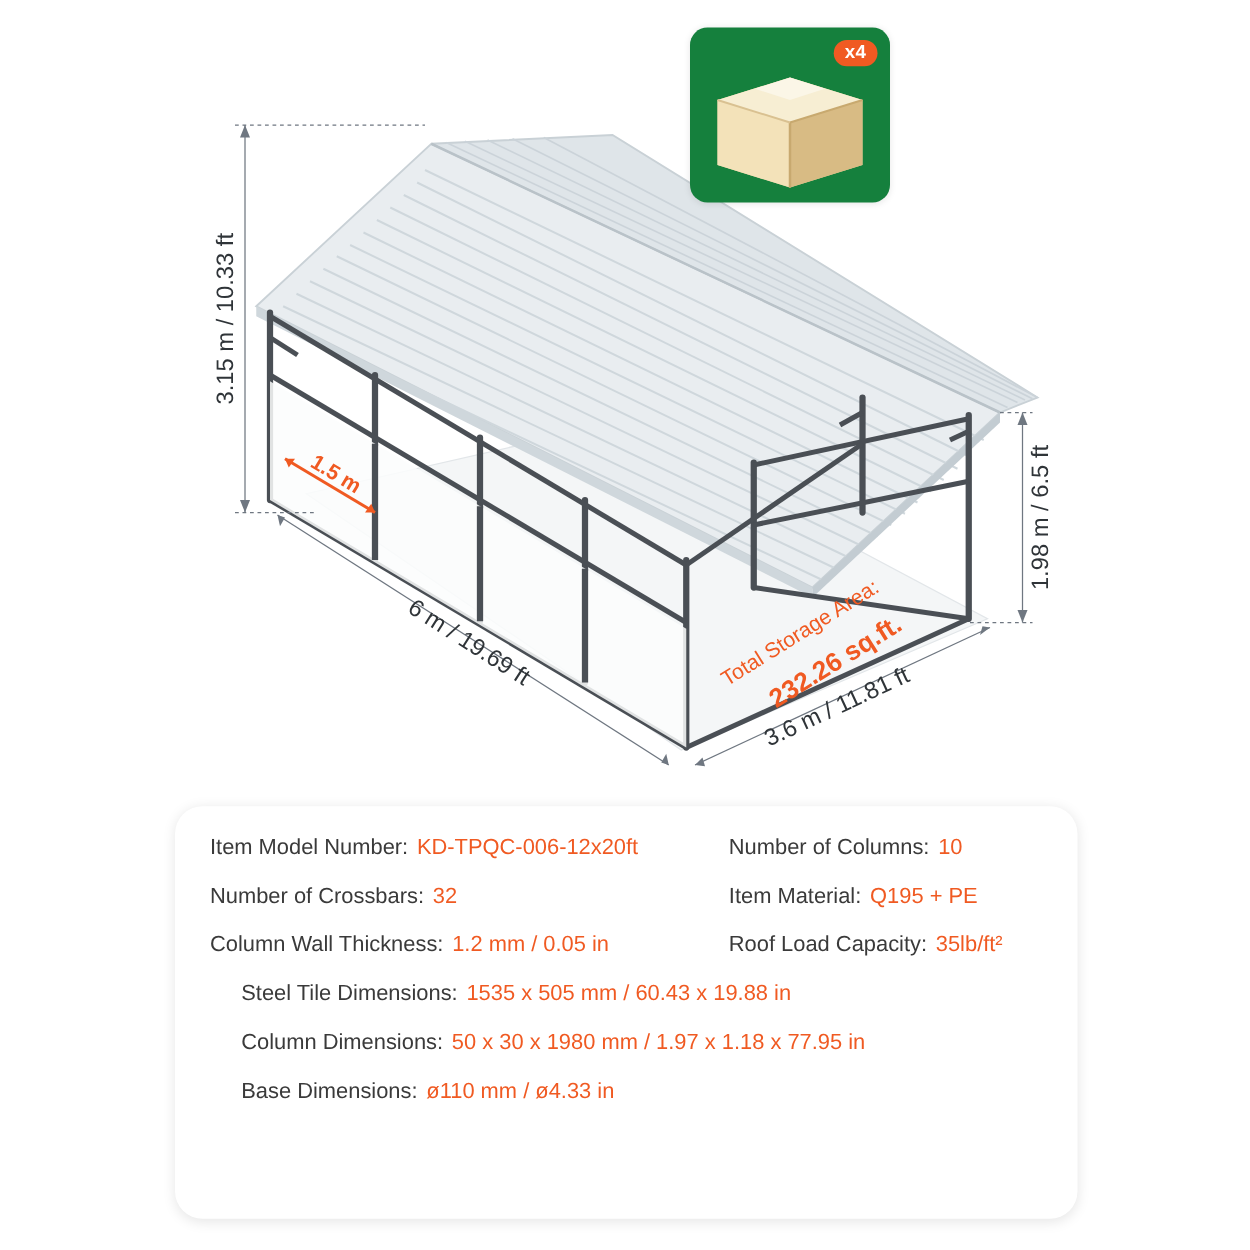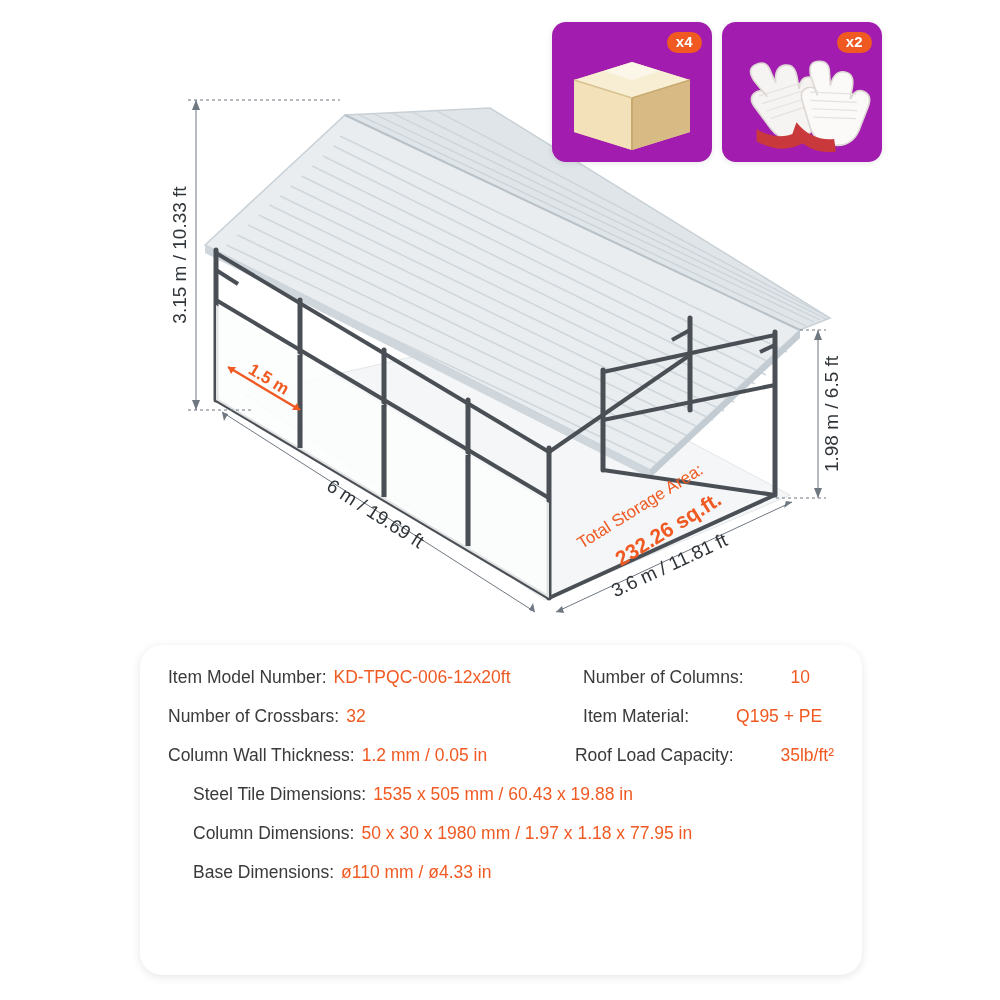--- a/index.html
+++ b/index.html
@@ -12,21 +12,21 @@
   }
   #page {
     position: relative;
     width: 1000px; height: 1000px;
     background: #ffffff;
   }
 
   
   .badge-card {
     position: absolute;
-    background: #a21caf;
+    background: #15803d;
     border-radius: 14px;
     box-shadow: 0 1px 6px rgba(0,0,0,0.10);
   }
   #badge-box { left: 552px; top: 22px; width: 160px; height: 140px; }
   #badge-gloves { left: 722px; top: 22px; width: 160px; height: 140px; }
   .qty-pill {
     position: absolute;
     top: 10px; right: 10px;
     background: #F05A22;
     color: #ffffff;
@@ -60,21 +60,21 @@
     align-items: baseline;
     margin-bottom: 9px;
     height: 30px;
   }
   .spec-cell {
     display: flex;
     align-items: baseline;
     white-space: nowrap;
   }
   .spec-cell.left { width: 430px; }
-  .spec-cell.right { width: 260px; gap: 40px; }
+  .spec-cell.right { width: 260px; }
   .spec-cell.full { width: 100%; margin-left: 25px; }
   .spec-label {
     color: #3a3a3a;
     font-size: 17.5px;
   }
   .spec-value {
     color: #F05A22;
     font-size: 17.5px;
     font-weight: normal;
     margin-left: 7px;
@@ -223,55 +223,20 @@
       <polygon points="22,40 80,58 80,110 22,92" fill="#f3e2b9"></polygon>
       <polygon points="80,58 138,40 138,92 80,110" fill="#d8bb84"></polygon>
       <polygon points="22,40 80,22 138,40 80,58" fill="#f7eed3"></polygon>
       <line x1="80" y1="58" x2="80" y2="110" stroke="#c8a96f" stroke-width="2"></line>
       <line x1="22" y1="40" x2="80" y2="58" stroke="#d9c191" stroke-width="1.5"></line>
       <line x1="138" y1="40" x2="80" y2="58" stroke="#c8a96f" stroke-width="1.5"></line>
       <polygon points="52,31 80,40 108,31 80,22" fill="#ffffff" opacity="0.45"></polygon>
     </svg>
   </div>
 
-  <div class="badge-card" id="badge-gloves">
-    <div class="qty-pill">x2</div>
-    <svg class="badge-art" viewBox="0 0 160 118">
-
-      <g transform="translate(6,6) rotate(-10 55 55)">
-        <path d="M30,30 q-6,-14 6,-16 q10,-2 12,10 l3,12
-                 q1,-16 12,-16 q10,0 10,14 l0,12
-                 q3,-12 12,-10 q9,2 7,14 l-4,20
-                 q-3,22 -22,24 q-20,2 -28,-14 l-12,-24
-                 q-5,-10 3,-14 q8,-4 11,6 z" fill="#f6f4f2" stroke="#ddd8d4" stroke-width="1.6"></path>
-        <g stroke="#e6e1dd" stroke-width="1.2">
-          <line x1="32" y1="46" x2="78" y2="40"></line>
-          <line x1="34" y1="54" x2="80" y2="48"></line>
-          <line x1="37" y1="62" x2="82" y2="56"></line>
-          <line x1="40" y1="70" x2="82" y2="64"></line>
-        </g>
-        <path d="M24,78 q18,16 40,10 l4,12 q-24,8 -46,-10 z" fill="#c9393b"></path>
-      </g>
-
-      <g transform="translate(54,10) rotate(10 55 55)">
-        <path d="M30,30 q-6,-14 6,-16 q10,-2 12,10 l3,12
-                 q1,-16 12,-16 q10,0 10,14 l0,12
-                 q3,-12 12,-10 q9,2 7,14 l-4,20
-                 q-3,22 -22,24 q-20,2 -28,-14 l-12,-24
-                 q-5,-10 3,-14 q8,-4 11,6 z" fill="#fbfaf9" stroke="#ddd8d4" stroke-width="1.6"></path>
-        <g stroke="#e6e1dd" stroke-width="1.2">
-          <line x1="32" y1="46" x2="78" y2="40"></line>
-          <line x1="34" y1="54" x2="80" y2="48"></line>
-          <line x1="37" y1="62" x2="82" y2="56"></line>
-          <line x1="40" y1="70" x2="82" y2="64"></line>
-        </g>
-        <path d="M24,78 q18,16 40,10 l4,12 q-24,8 -46,-10 z" fill="#c9393b"></path>
-      </g>
-    </svg>
-  </div>
 
   <div id="spec-card">
 
     <div class="spec-row">
       <div class="spec-cell left">
         <span class="spec-label">Item Model Number:</span>
         <span class="spec-value">KD-TPQC-006-12x20ft</span>
       </div>
       <div class="spec-cell right">
         <span class="spec-label">Number of Columns:</span>

